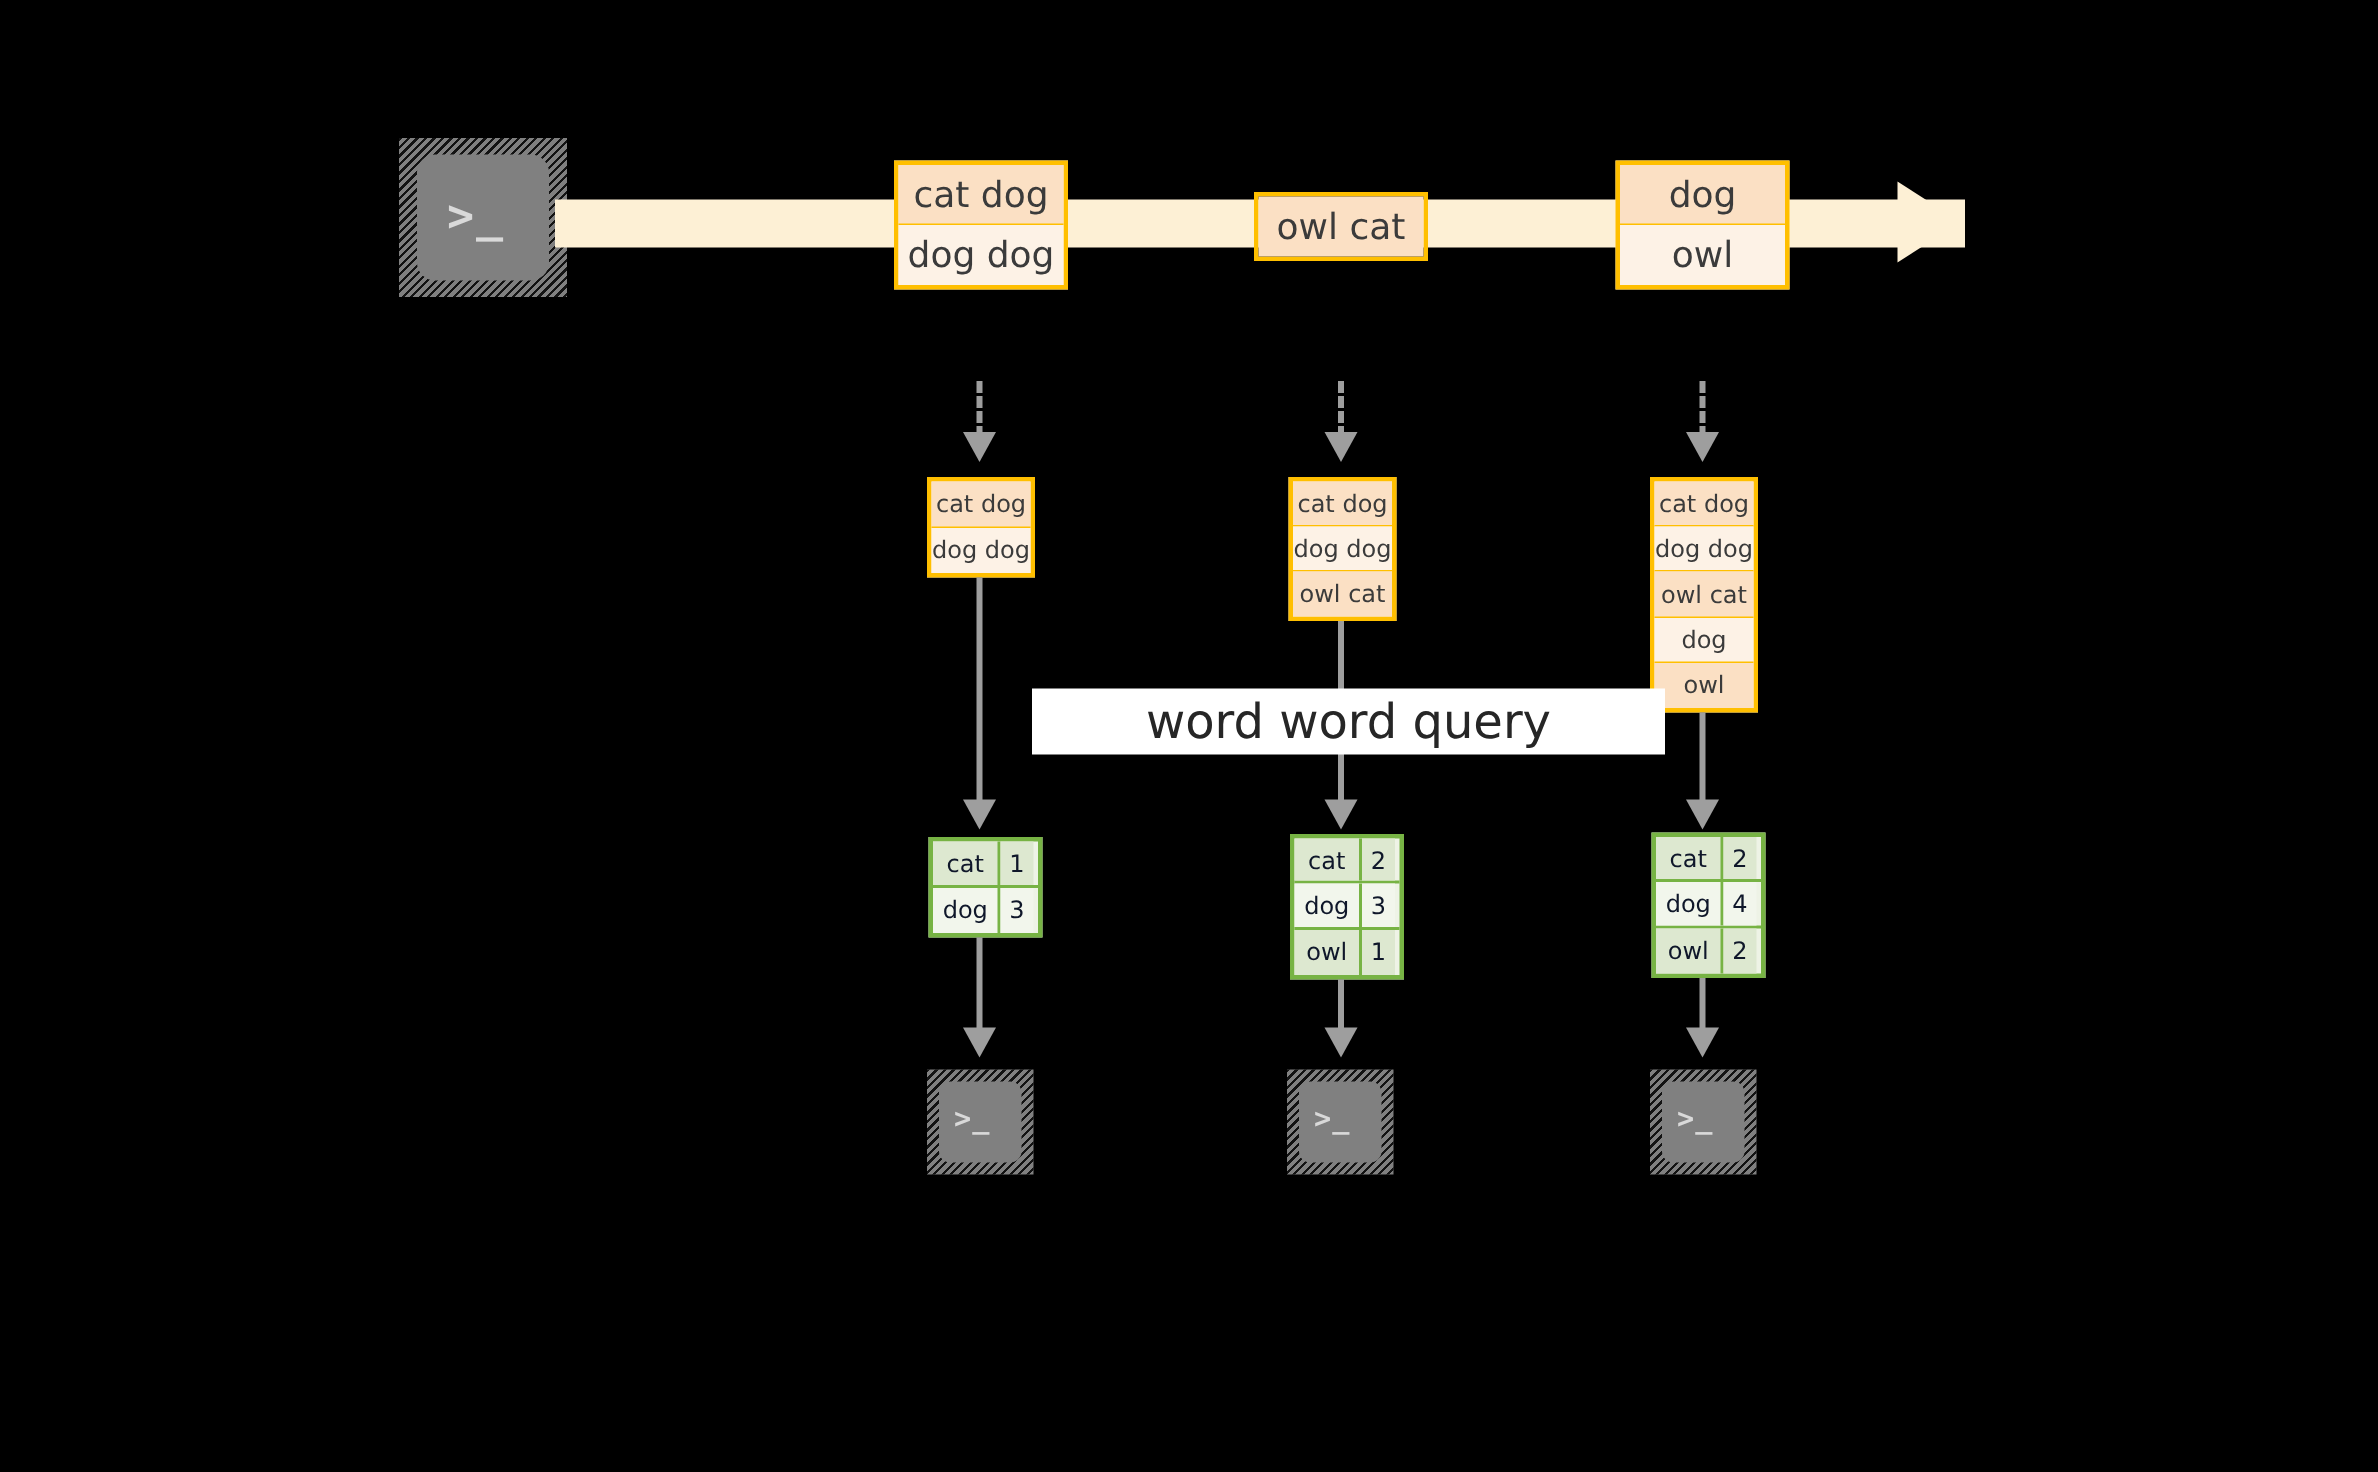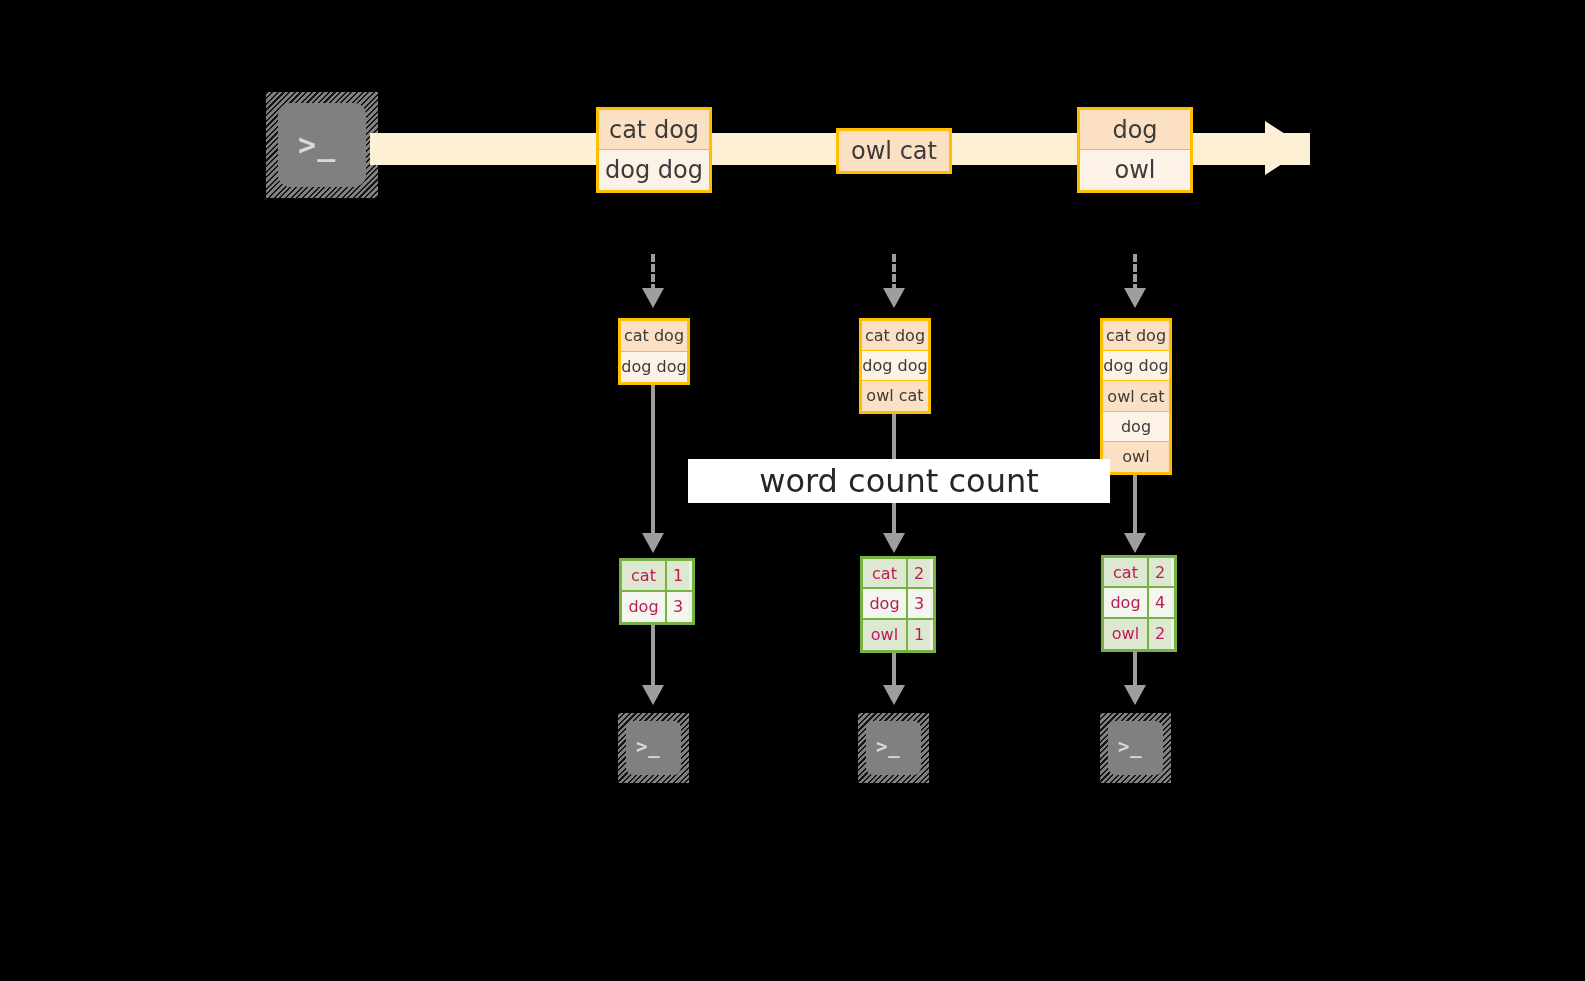--- a/index.html
+++ b/index.html
@@ -101,21 +101,21 @@
     box-sizing: border-box;
     border-bottom: 2.5px solid #77b344;
   }
   .gtable .grow:last-child { border-bottom: none; }
   .gtable .gcell {
     box-sizing: border-box;
     display: flex;
     align-items: center;
     justify-content: center;
     font-size: 16px;
-    color: #be185d;
+    color: #0f172a;
   }
   .gtable .gword {
     width: 45px;
     border-right: 2.5px solid #77b344;
   }
   .gtable .gcount { width: 22px; }
   .gtable .grow.dark  .gcell { background: #dde8d0; }
   .gtable .grow.light .gcell { background: #f2f6ec; }
 
   
@@ -276,15 +276,15 @@
 
   <div class="vline" style="left:1133px; top:652px; height:35px;"></div>
   <div class="vhead" style="left:1124px; top:685px;"></div>
 
   <div class="term-wrap" style="left:1100px; top:713px; width:71px; height:70px;">
     <div class="term-hatch"></div>
     <div class="term-body" style="left:8px; top:8px; right:8px; bottom:8px;"></div>
     <div class="term-glyph" style="left:18px; top:24px; font-size:19px;">&gt;_</div>
   </div>
 
-  <div class="banner" style="left:688px; top:459px; width:422px; height:44px;">word count count</div>
+  <div class="banner" style="left:688px; top:459px; width:422px; height:44px;">word word query</div>
 
 </div>
 
 </body></html>

